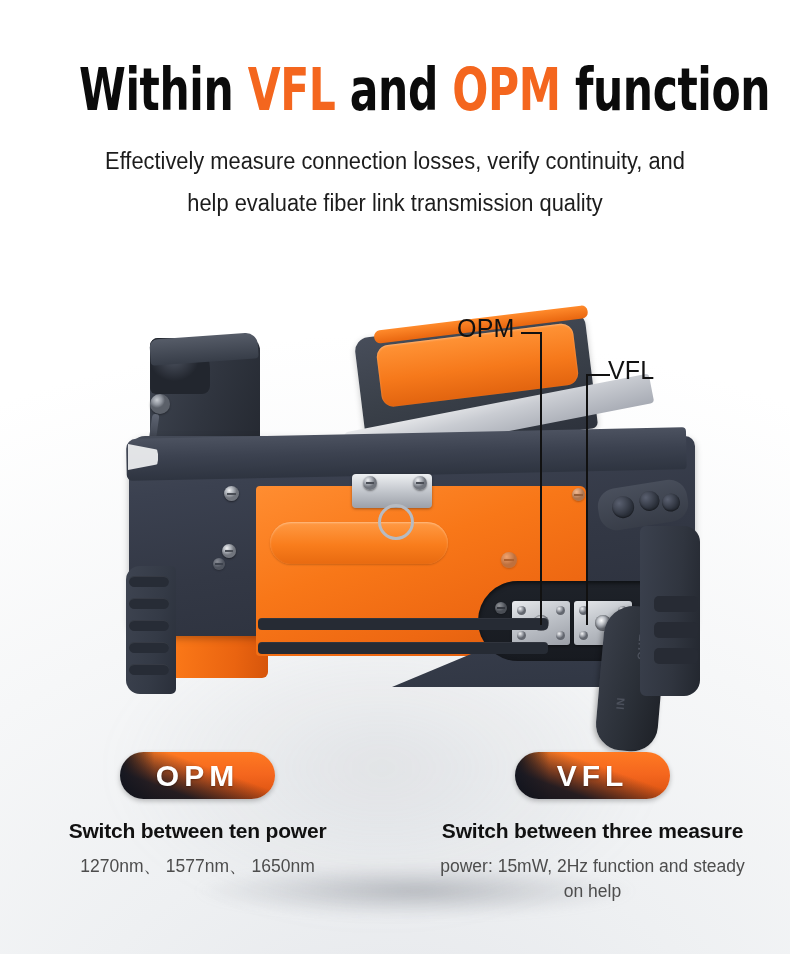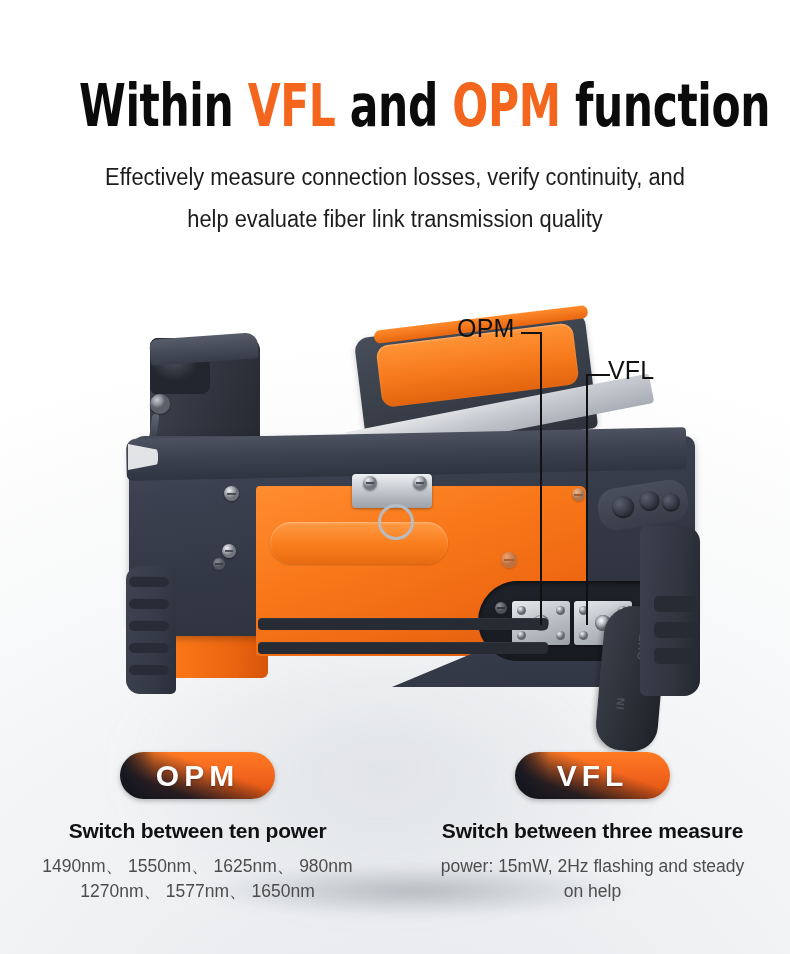--- a/index.html
+++ b/index.html
@@ -11,21 +11,21 @@
   }
   #page{
     position:relative;
     width:790px;height:954px;
     background:
       radial-gradient(120% 80% at 50% 115%, #e4e6ea 0%, #eef0f2 35%, #f6f7f8 65%, #ffffff 100%),
       linear-gradient(180deg,#ffffff 0%,#ffffff 24%,#fbfbfc 34%,#f3f4f6 72%,#eceef0 100%);
   }
 
   
-  .hero{position:absolute;left:0;top:16px;width:790px;height:240px;background:#fff;}
+  .hero{position:absolute;left:0;top:0;width:790px;height:240px;background:#fff;}
   .hero-title{
     position:absolute;left:0;top:60px;width:790px;
     text-align:center;
     font-family:"Liberation Sans Narrow","DejaVu Sans Condensed","Liberation Sans",sans-serif;
     font-weight:bold;
     font-size:59px;
     line-height:60px;
     letter-spacing:-0.5px;
     color:#0b0b0b;
     transform:scaleX(0.80);
@@ -418,31 +418,30 @@
   </div>
 
   <div class="cards">
 
     <div class="card left">
       <div class="badge">
         <span>OPM</span>
       </div>
       <div class="card-head">Switch between ten power</div>
       <div class="card-body">
-        <div>1490nm、 1550nm、 1625nm、 980nm</div>
         <div>1270nm、 1577nm、 1650nm</div>
       </div>
     </div>
 
     <div class="card right">
       <div class="badge">
         <span>VFL</span>
       </div>
       <div class="card-head">Switch between three measure</div>
       <div class="card-body">
-        <div>power: 15mW, 2Hz flashing and steady</div>
+        <div>power: 15mW, 2Hz function and steady</div>
         <div>on help</div>
       </div>
     </div>
 
   </div>
 
 </div>
 
 </body></html>

